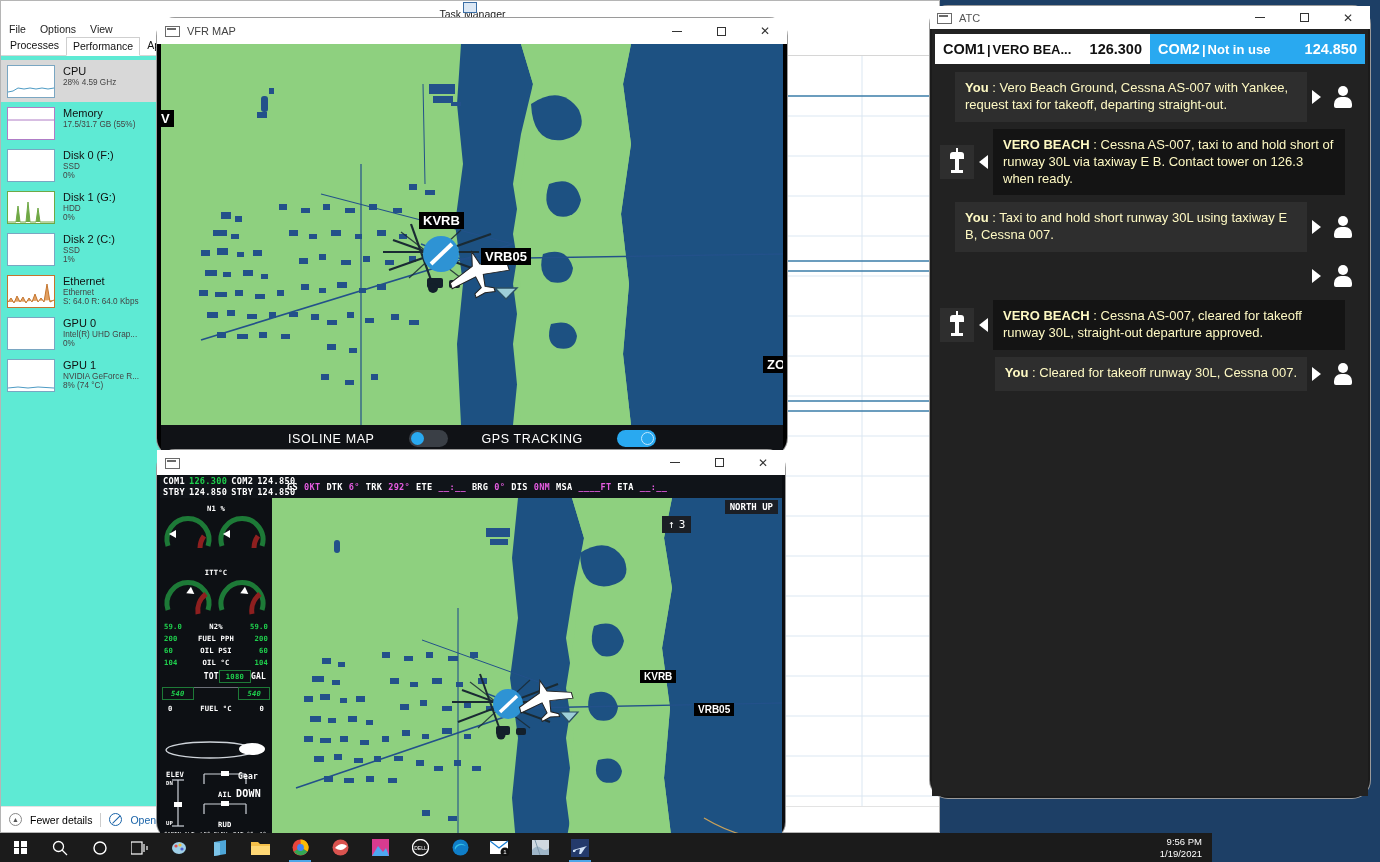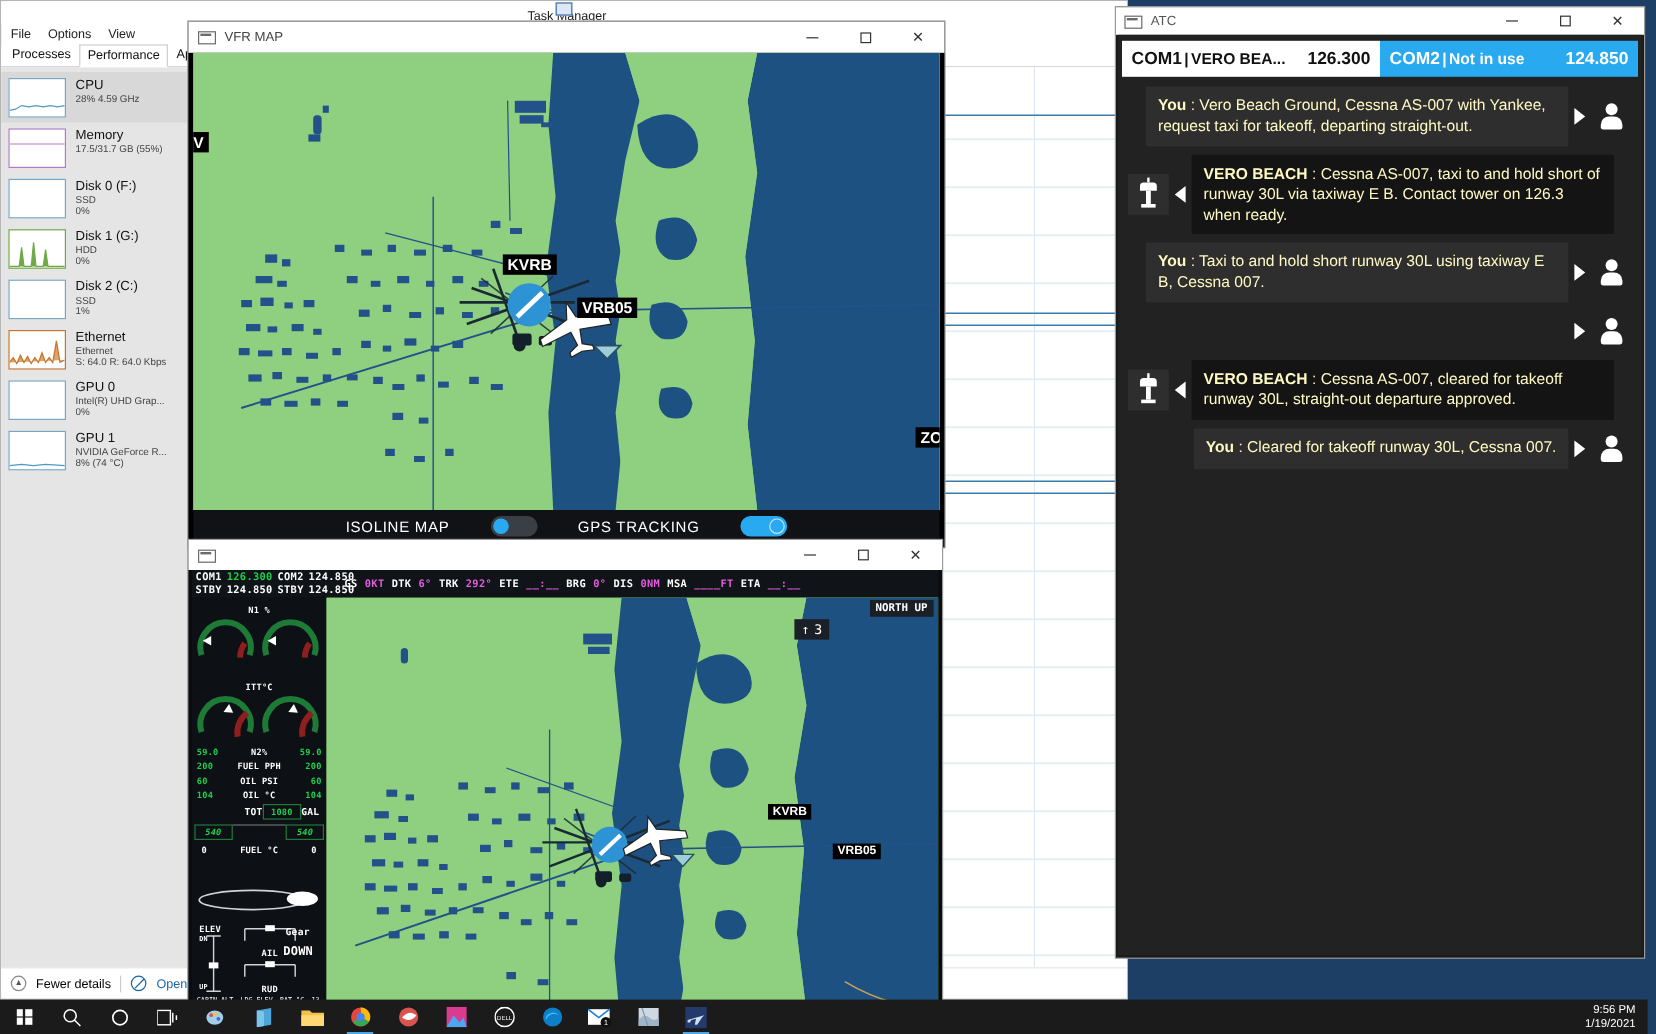--- a/index.html
+++ b/index.html
@@ -38,21 +38,21 @@
     font-size:10.5px; padding:2px 6px 3px 6px; color:#111;
     border:1px solid transparent;
   }
   #tm-tabs .tab.active {
     border:1px solid #cfcfcf; border-bottom:1px solid #fff; background:#fff;
     position:relative; top:1px;
   }
   #tm-body { flex:1; display:flex; }
   #tm-list {
     width:181px; border-right:1px solid #e3e3e3; padding-top:4px;
-    background:#e5e5e5; overflow:hidden;
+    background:#5eead4; overflow:hidden;
   }
   .tmrow {
     display:flex; gap:8px; padding:5px 6px 5px 6px; align-items:flex-start;
     height:42px;
   }
   .tmrow.sel { background:#d8d8d8; }
   .tm-thumb {
     width:48px; height:33px; border:1px solid #7aa6c2; background:#fff;
     position:relative; overflow:hidden; flex:none;
   }
@@ -74,21 +74,21 @@
   #tm-footer .sep { width:1px;height:14px;background:#ccc; }
   #tm-footer .res { color:#1963a8; }
   #tm-footer .resic {
     width:13px;height:13px;border:1.2px solid #1963a8;border-radius:50%;
     position:relative; display:inline-block;
   }
   #tm-footer .resic:after{content:"";position:absolute;left:1px;top:5px;width:11px;height:1.2px;
     background:#1963a8; transform:rotate(-45deg);}
 
   
-  .win { position:absolute; background:#000; box-shadow:0 0 0 1px #9a9a9a; }
+  .win { position:absolute; background:#000; box-shadow:0 0 0 1px #9a9a9a;border-radius:18px; }
   .win-title {
     height:26px; background:#fff; display:flex; align-items:center;
     font-size:11px; color:#444; padding-left:8px;
   }
   .win-title .wic { width:15px;height:12px;margin-right:7px; position:relative; flex:none;}
   .win-title .wic:before{content:"";position:absolute;left:0;top:1px;width:13px;height:9px;
     border:1.3px solid #6a6a6a;}
   .win-title .wic:after{content:"";position:absolute;left:2px;top:3px;width:9px;height:2px;
     background:#6a6a6a;}
   .win-title .spacer { flex:1; }
@@ -192,21 +192,21 @@
   .person:before{content:"";position:absolute;left:5px;top:0;width:10px;height:10px;border-radius:50%;background:#fff;}
   .person:after{content:"";position:absolute;left:1px;top:11px;width:18px;height:11px;border-radius:7px 7px 2px 2px;background:#fff;}
   .tower { position:relative; width:20px;height:24px; }
   .tower .top{position:absolute;left:3px;top:2px;width:14px;height:7px;background:#fff;border-radius:3px 3px 0 0;}
   .tower .mast{position:absolute;left:8px;top:9px;width:4px;height:11px;background:#fff;}
   .tower .base{position:absolute;left:4px;top:20px;width:12px;height:3px;background:#fff;}
   .tower .ant{position:absolute;left:9px;top:-2px;width:2px;height:4px;background:#fff;}
 
   
   #taskbar {
-    position:absolute; left:0; bottom:0; width:1373px; height:29px;
+    position:absolute; left:0; bottom:0; width:1212px; height:29px;
     background:#1b1b1b; display:flex; align-items:center;
   }
   .tb-ic { width:40px;height:29px;display:flex;align-items:center;justify-content:center;position:relative;}
   .tb-ic.active:after{content:"";position:absolute;bottom:0;left:9px;width:22px;height:2px;background:#4ea6e8;}
   #tb-clock {
     margin-left:auto; color:#fff; font-size:9.5px; text-align:right; padding-right:10px; line-height:1.25;
   }
   .winlogo { width:13px;height:13px;display:grid;grid-template-columns:1fr 1fr;grid-template-rows:1fr 1fr;gap:1.6px;}
   .winlogo i{background:#fff;display:block;}
 </style>

